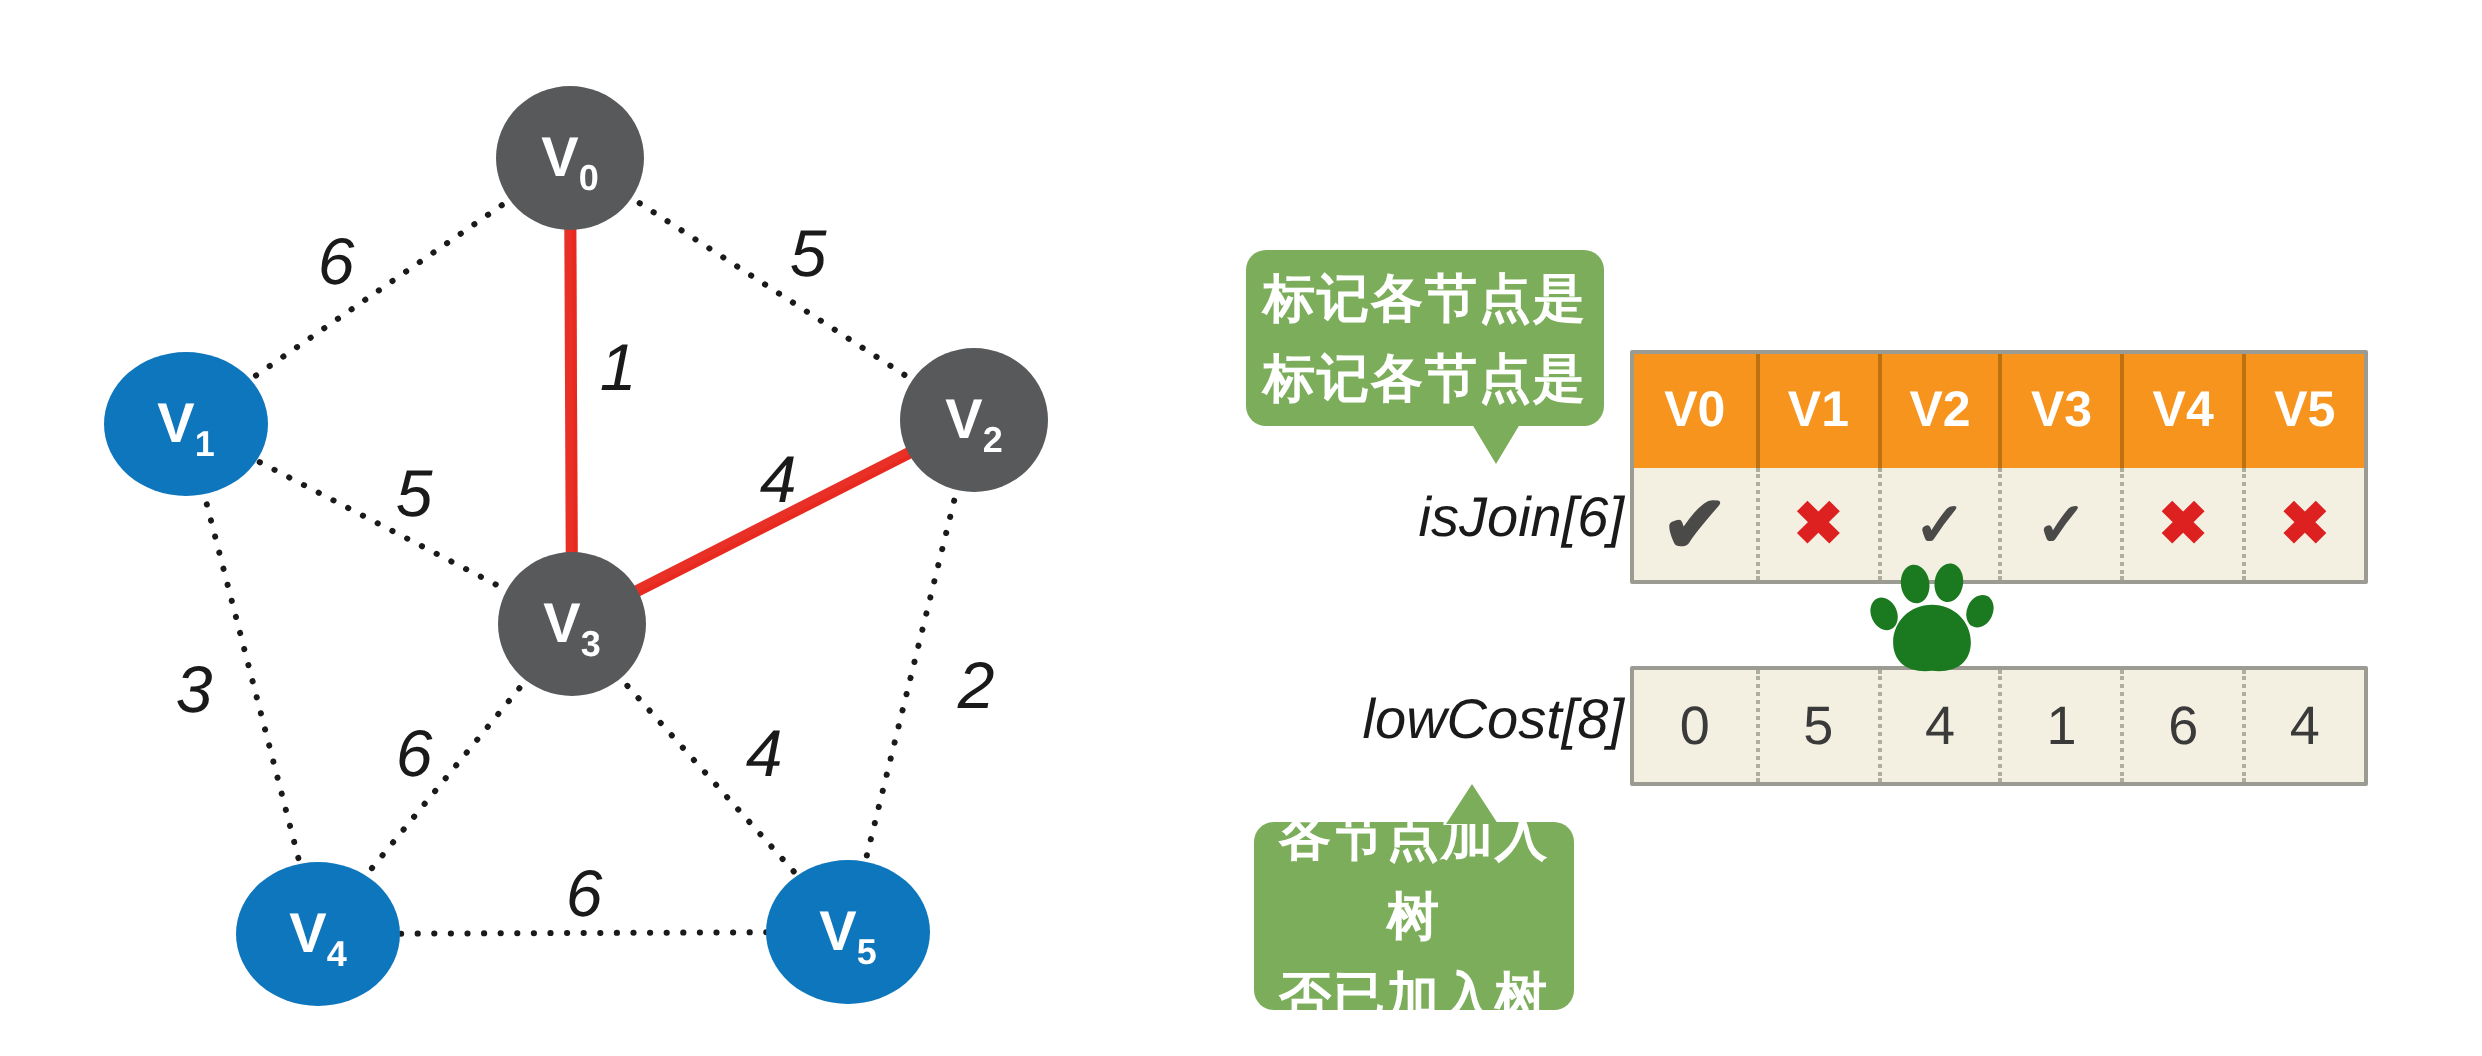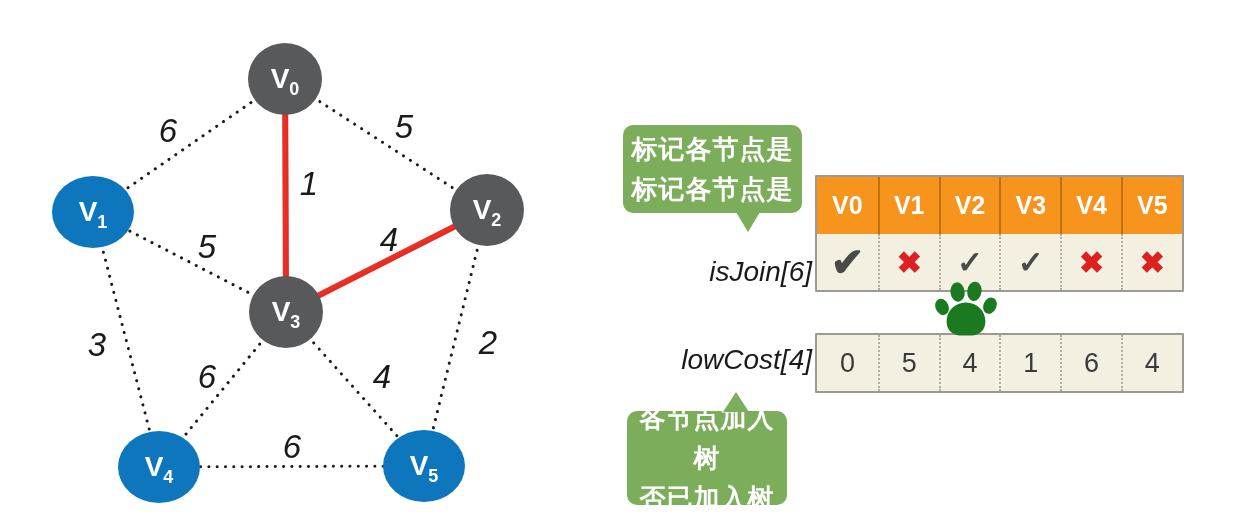--- a/index.html
+++ b/index.html
@@ -108,21 +108,21 @@
       <ellipse cx="424" cy="466" rx="41" ry="36" fill="#0E76BC"></ellipse>
       <text x="424" y="475" fill="#FFFFFF" font-size="28" font-weight="bold" text-anchor="middle" font-family="&quot;Liberation Sans&quot;, sans-serif">V<tspan dy="7" font-size="18">5</tspan></text>
     </svg>
 
   <div class="bubble" style="left:623px;top:125px;width:179px;height:88px;">
     <div class="bubble-line">标记各节点是</div>
     <div class="bubble-line">标记各节点是</div>
     <div class="tail tail-down" style="left:113px;top:87px;"></div>
   </div>
 
-  <div class="array-label" style="left:652px;top:243px;margin-top:13px;">isJoin[6]</div>
+  <div class="array-label" style="left:652px;top:243px;">isJoin[6]</div>
 
   <div class="array-table" style="left:815px;top:175px;">
     <div class="trow" id="isjoin-header">
         <div class="tcell hcell">V0</div>
         <div class="tcell hcell">V1</div>
         <div class="tcell hcell">V2</div>
         <div class="tcell hcell">V3</div>
         <div class="tcell hcell">V4</div>
         <div class="tcell hcell">V5</div>
       </div>
@@ -149,21 +149,21 @@
   </div>
 
   <svg id="paw" width="66" height="57" viewBox="0 0 100 88">
     <ellipse class="paw-part" cx="13" cy="40" rx="10" ry="13" transform="rotate(-24 13 40)" fill="#1B7A1F"></ellipse>
     <ellipse class="paw-part" cx="37" cy="17" rx="11" ry="15" transform="rotate(-8 37 17)" fill="#1B7A1F"></ellipse>
     <ellipse class="paw-part" cx="63" cy="16" rx="11" ry="15" transform="rotate(8 63 16)" fill="#1B7A1F"></ellipse>
     <ellipse class="paw-part" cx="87" cy="38" rx="10" ry="13" transform="rotate(24 87 38)" fill="#1B7A1F"></ellipse>
     <path class="paw-part" d="M50 33 C67 33 80 46 80 62 C80 78 68 86 50 84 C32 86 20 78 20 62 C20 46 33 33 50 33 Z" fill="#1B7A1F"></path>
   </svg>
 
-  <div class="array-label" style="left:652px;top:344px;">lowCost[4]</div>
+  <div class="array-label" style="left:652px;top:344px;">lowCost[8]</div>
 
   <div class="array-table" style="left:815px;top:333px;">
     <div class="trow" id="lowcost-body">
         <div class="tcell vcell">0</div>
         <div class="tcell vcell">5</div>
         <div class="tcell vcell">4</div>
         <div class="tcell vcell">1</div>
         <div class="tcell vcell">6</div>
         <div class="tcell vcell">4</div>
       </div>

